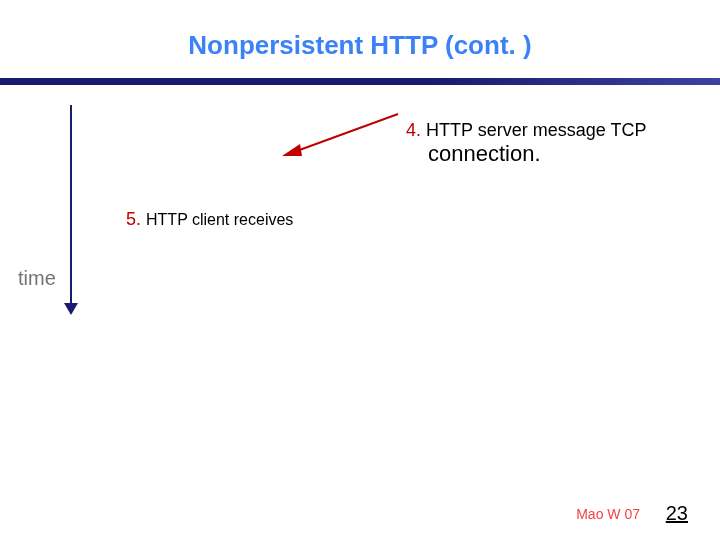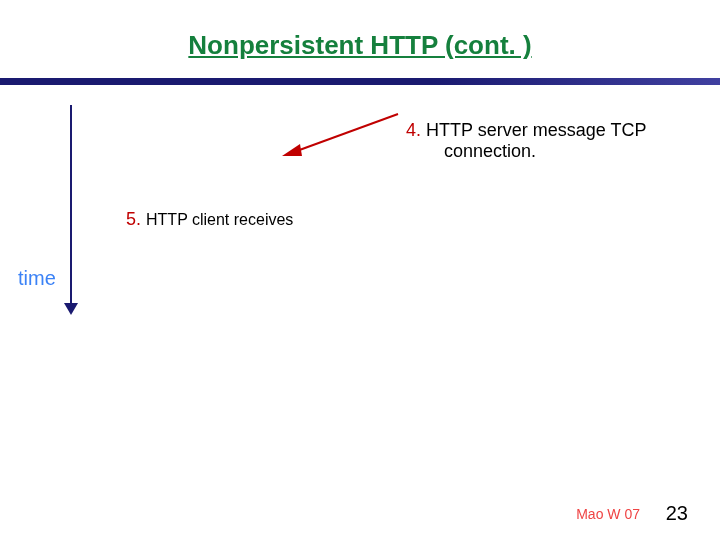--- a/index.html
+++ b/index.html
@@ -18,22 +18,21 @@
     height: 540px;
   }
   .title {
     position: absolute;
     left: 0;
     top: 30px;
     width: 720px;
     text-align: center;
     font-size: 26px;
     font-weight: bold;
-    color: #15803d;
-    text-decoration: underline;
+    color: #3b82f6;
   }
   .rule {
     position: absolute;
     left: 0;
     top: 78px;
     width: 720px;
     height: 7px;
     background: linear-gradient(to right, #1a1a70 0%, #1a1a70 60%, #4040a0 100%);
   }
   
@@ -54,21 +53,21 @@
     border-left: 7px solid transparent;
     border-right: 7px solid transparent;
     border-top: 12px solid #1a1a70;
   }
   .time-label {
     position: absolute;
     left: 18px;
     top: 267px;
     font-family: "Comic Sans MS", "Comic Sans", cursive, sans-serif;
     font-size: 20px;
-    color: #3b82f6;
+    color: #737373;
   }
 
   
   .red-arrow {
     position: absolute;
     left: 280px;
     top: 112px;
     width: 120px;
     height: 44px;
     overflow: visible;
@@ -130,20 +129,21 @@
     bottom: 18px;
     font-size: 14px;
     color: #ef4444;
   }
   .footer-num {
     position: absolute;
     right: 32px;
     bottom: 15px;
     font-size: 20px;
     color: #000;
+    text-decoration: underline;
   }
 </style>
 </head>
 <body>
 
 <div class="slide">
 
   <div class="title">Nonpersistent HTTP (cont. )</div>
   <div class="rule"></div>
 
@@ -152,21 +152,21 @@
   <div class="time-label">time</div>
 
   <svg class="red-arrow" viewBox="0 0 120 44">
     <line x1="118" y1="2" x2="14" y2="40" stroke="#c00000" stroke-width="2"></line>
     <polygon points="2,44 20,32 22,44" fill="#c00000"></polygon>
   </svg>
 
   <div class="step4">
     <span class="num">4.</span>
     <span>HTTP server message TCP</span><br>
-    <span style="margin-left:38px; font-size:18px;">connection.</span>
+    <span style="margin-left:22px; font-size:22px;">connection.</span>
   </div>
 
   <div class="step5-head">
     <span class="num">5.</span>
     <span style="font-size:16px;">HTTP client receives</span>
   </div>
 
 
   <div class="footer-left">Mao W 07</div>
   <div class="footer-num">23</div>

